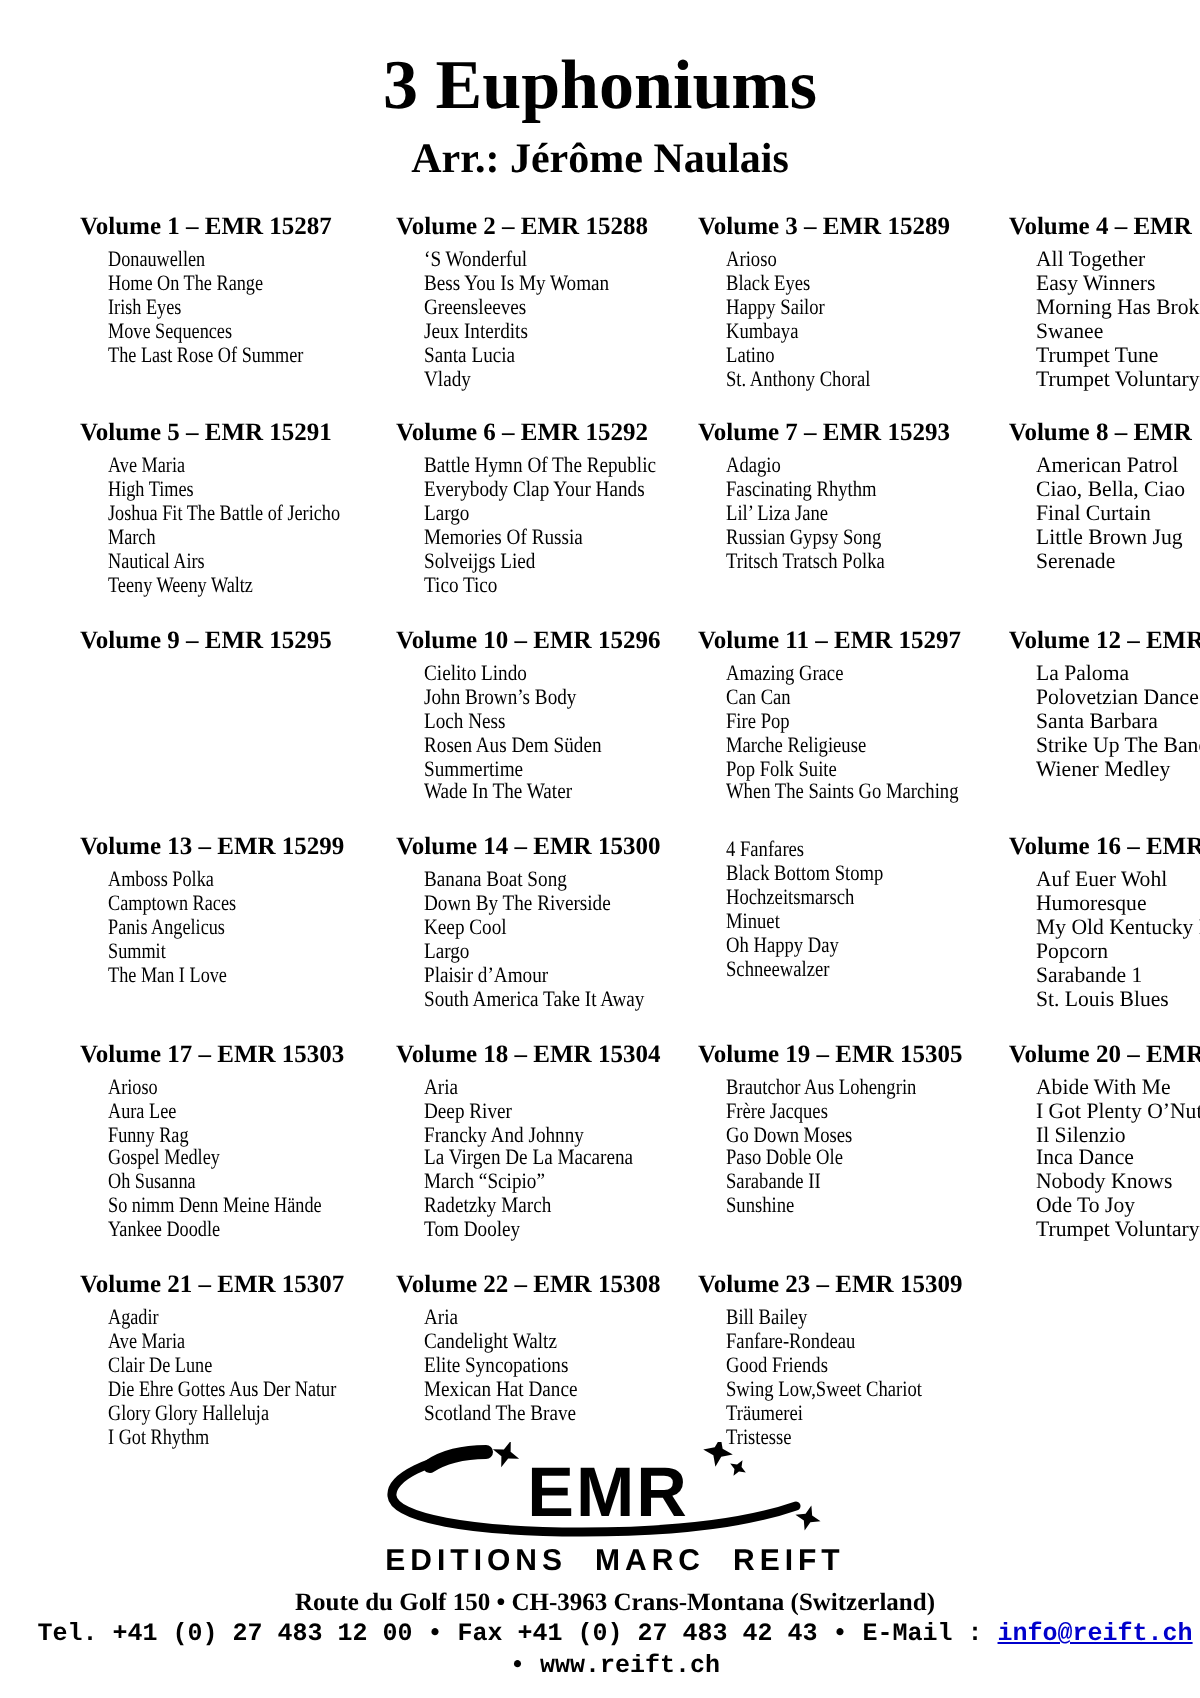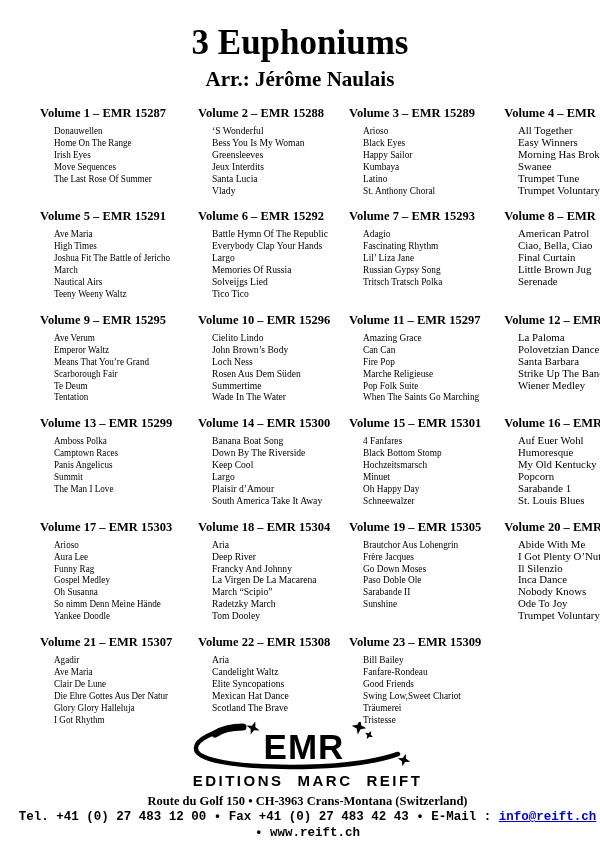--- a/index.html
+++ b/index.html
@@ -124,28 +124,20 @@
         <ul class="songs">
           <li class="song" style="display: block; transform: scaleX(0.983051);">American Patrol</li>
           <li class="song" style="display: block; transform: scaleX(0.983051);">Ciao, Bella, Ciao</li>
           <li class="song" style="display: block; transform: scaleX(0.983051);">Final Curtain</li>
           <li class="song" style="display: block; transform: scaleX(0.983051);">Little Brown Jug</li>
           <li class="song" style="display: block; transform: scaleX(0.983051);">Serenade</li>
         </ul>
       </div>
       <div class="volume-block">
         <div class="vol-header">Volume 9 – EMR 15295</div>
-        <ul class="songs">
-          <li class="song" style="display: block; transform: scaleX(0.828571);">Ave Verum</li>
-          <li class="song" style="display: block; transform: scaleX(0.828571);">Emperor Waltz</li>
-          <li class="song" style="display: block; transform: scaleX(0.828571);">Means That You’re Grand</li>
-          <li class="song" style="display: block; transform: scaleX(0.828571);">Scarborough Fair</li>
-          <li class="song" style="display: block; transform: scaleX(0.828571);">Te Deum</li>
-          <li class="song" style="display: block; transform: scaleX(0.828571);">Tentation</li>
-        </ul>
       </div>
       <div class="volume-block">
         <div class="vol-header">Volume 10 – EMR 15296</div>
         <ul class="songs">
           <li class="song" style="display: block; transform: scaleX(0.87218);">Cielito Lindo</li>
           <li class="song" style="display: block; transform: scaleX(0.87218);">John Brown’s Body</li>
           <li class="song" style="display: block; transform: scaleX(0.87218);">Loch Ness</li>
           <li class="song" style="display: block; transform: scaleX(0.87218);">Rosen Aus Dem Süden</li>
           <li class="song" style="display: block; transform: scaleX(0.87218);">Summertime</li>
           <li class="song" style="display: block; transform: scaleX(0.87218);">Wade In The Water</li>
@@ -187,21 +179,20 @@
         <ul class="songs">
           <li class="song" style="display: block; transform: scaleX(0.87218);">Banana Boat Song</li>
           <li class="song" style="display: block; transform: scaleX(0.87218);">Down By The Riverside</li>
           <li class="song" style="display: block; transform: scaleX(0.87218);">Keep Cool</li>
           <li class="song" style="display: block; transform: scaleX(0.87218);">Largo</li>
           <li class="song" style="display: block; transform: scaleX(0.87218);">Plaisir d’Amour</li>
           <li class="song" style="display: block; transform: scaleX(0.87218);">South America Take It Away</li>
         </ul>
       </div>
       <div class="volume-block">
-        <div class="vol-header">Volume 15 – EMR 15301</div>
         <ul class="songs">
           <li class="song" style="display: block; transform: scaleX(0.846715);">4 Fanfares</li>
           <li class="song" style="display: block; transform: scaleX(0.846715);">Black Bottom Stomp</li>
           <li class="song" style="display: block; transform: scaleX(0.846715);">Hochzeitsmarsch</li>
           <li class="song" style="display: block; transform: scaleX(0.846715);">Minuet</li>
           <li class="song" style="display: block; transform: scaleX(0.846715);">Oh Happy Day</li>
           <li class="song" style="display: block; transform: scaleX(0.846715);">Schneewalzer</li>
         </ul>
       </div>
       <div class="volume-block">

